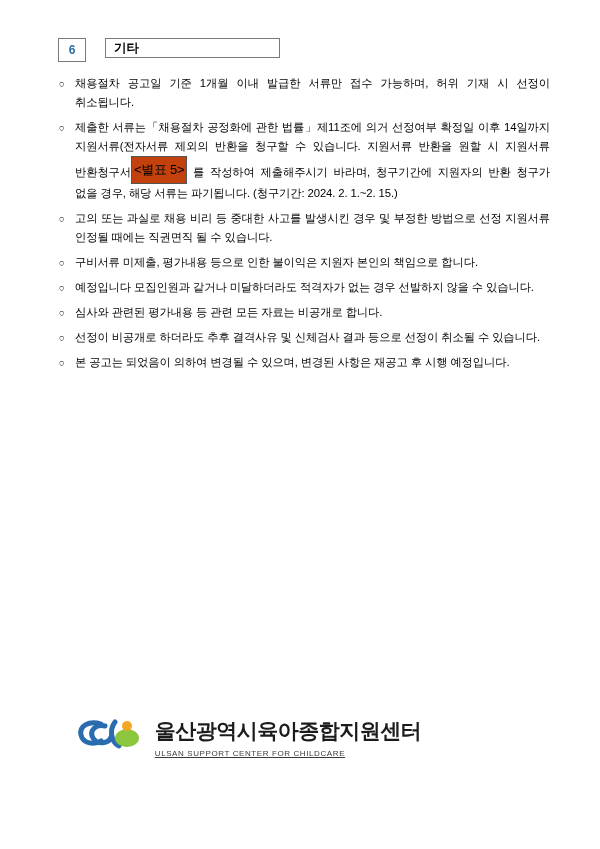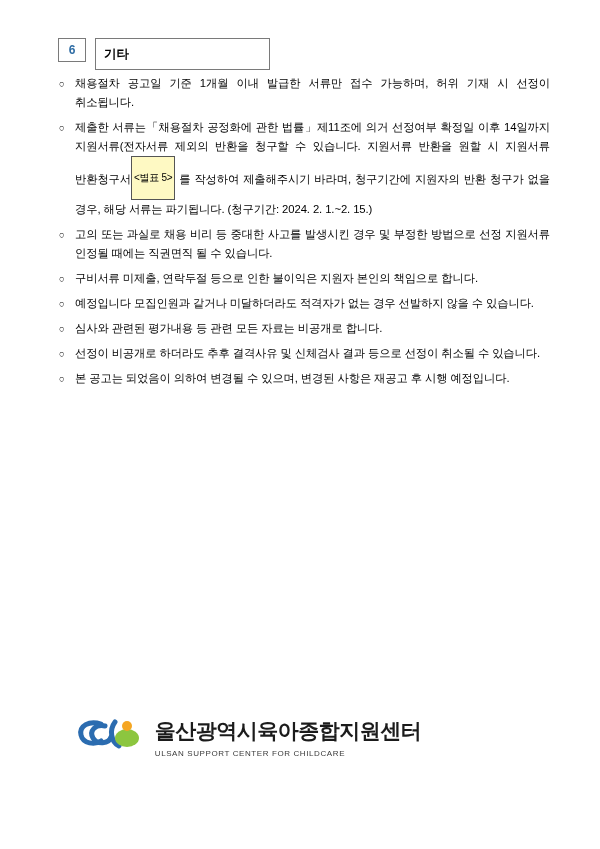--- a/index.html
+++ b/index.html
@@ -41,24 +41,24 @@
     display: flex;
     align-items: center;
     justify-content: center;
     font-size: 12px;
     font-weight: bold;
     color: #2e6ca4;
     background: #ffffff;
   }
   .section-title-box {
     width: 175px;
-    height: 32px;
+    height: 20px;
     border: 1px solid #7a7a7a;
     box-sizing: border-box;
-    margin-left: 9px;
+    margin-left: 19px;
     display: flex;
     align-items: center;
     padding-left: 8px;
     font-size: 12.5px;
     font-weight: bold;
     color: #000000;
     background: #ffffff;
   }
 
   
@@ -86,26 +86,26 @@
     flex: 1 1 auto;
     font-size: 11.3px;
     line-height: 19px;
     text-align: justify;
     letter-spacing: -0.1px;
     word-break: keep-all;
   }
   .inline-tag {
     display: inline-block;
     border: 1px solid #555555;
-    font-size: 10px;
+    font-size: 13px;
     line-height: 10px;
-    padding: 16px 2px;
+    padding: 8px 2px;
     vertical-align: 2px;
     letter-spacing: -0.3px;
-    background: #fef9c3;
+    background: #c2410c;
   }
 
   
   .footer {
     position: absolute;
     left: 0;
     top: 718px;
     width: 496px;
     display: flex;
     align-items: center;
@@ -129,20 +129,21 @@
     letter-spacing: -0.5px;
     color: #1b1b1b;
     line-height: 24px;
   }
   .logo-sub {
     font-size: 8px;
     letter-spacing: 0.6px;
     color: #3a3a3a;
     margin-top: 6px;
     line-height: 10px;
+    text-decoration: underline;
   }
 </style>
 </head>
 <body>
 
 <div class="page">
 
   <div class="section-header">
     <div class="section-number">6</div>
     <div class="section-title-box">기타</div>
@@ -162,21 +163,21 @@
       </span>
     </div>
 
     <div class="bullet-item">
       <span class="bullet-marker">○</span>
       <span class="bullet-text">고의 또는 과실로 채용 비리 등 중대한 사고를 발생시킨 경우 및 부정한 방법으로 선정 지원서류 인정될 때에는 직권면직 될 수 있습니다.</span>
     </div>
 
     <div class="bullet-item">
       <span class="bullet-marker">○</span>
-      <span class="bullet-text">구비서류 미제출, 연락두절 등으로 인한 불이익은 지원자 본인의 책임으로 합니다.</span>
+      <span class="bullet-text">구비서류 미제출, 평가내용 등으로 인한 불이익은 지원자 본인의 책임으로 합니다.</span>
     </div>
 
     <div class="bullet-item">
       <span class="bullet-marker">○</span>
       <span class="bullet-text">예정입니다 모집인원과 같거나 미달하더라도 적격자가 없는 경우 선발하지 않을 수 있습니다.</span>
     </div>
 
     <div class="bullet-item">
       <span class="bullet-marker">○</span>
       <span class="bullet-text">심사와 관련된 평가내용 등 관련 모든 자료는 비공개로 합니다.</span>

